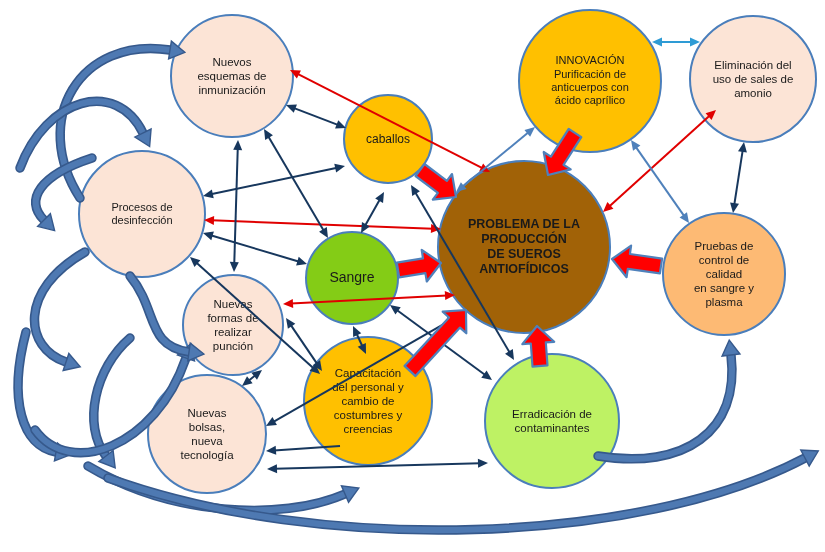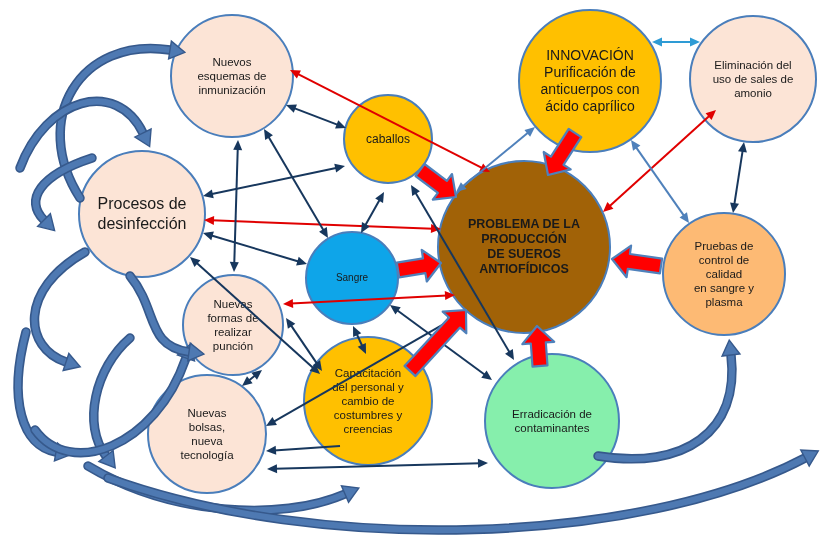--- a/index.html
+++ b/index.html
@@ -12,49 +12,49 @@
   }
   svg.layer{position:absolute;left:0;top:0;pointer-events:none;}
 </style>
 </head>
 <body>
 
 <div id="stage" class="stage" style="width: 825px; height: 552px; background: rgb(255, 255, 255);">
     <div class="node" style="left: 170px; top: 14px; width: 124px; height: 124px; background: rgb(252, 228, 214); border: 2.5px solid rgb(74, 126, 187); font-size: 11.5px;">Nuevos
 esquemas de
 inmunización</div>
-    <div class="node" style="left: 78px; top: 150px; width: 128px; height: 128px; background: rgb(252, 228, 214); border: 2.5px solid rgb(74, 126, 187); font-size: 16px;">Procesos de
+    <div class="node" style="left: 78px; top: 150px; width: 128px; height: 128px; background: rgb(252, 228, 214); border: 2.5px solid rgb(74, 126, 187); font-size: 11px;">Procesos de
 desinfección</div>
     <div class="node" style="left: 343px; top: 94px; width: 90px; height: 90px; background: rgb(255, 192, 0); border: 2.5px solid rgb(74, 126, 187); font-size: 12px;">caballos</div>
-    <div class="node" style="left: 518px; top: 9px; width: 144px; height: 144px; background: rgb(255, 192, 0); border: 2.5px solid rgb(74, 126, 187); font-size: 14px;">INNOVACIÓN
+    <div class="node" style="left: 518px; top: 9px; width: 144px; height: 144px; background: rgb(255, 192, 0); border: 2.5px solid rgb(74, 126, 187); font-size: 11px;">INNOVACIÓN
 Purificación de
 anticuerpos con
 ácido caprílico</div>
     <div class="node" style="left: 689px; top: 15px; width: 128px; height: 128px; background: rgb(252, 228, 214); border: 2.5px solid rgb(74, 126, 187); font-size: 11.5px;">Eliminación del
 uso de sales de
 amonio</div>
     <div class="node" style="left: 437px; top: 160px; width: 174px; height: 174px; background: #a16207; border: 2.5px solid rgb(74, 126, 187); font-size: 12.5px; font-weight: bold;">PROBLEMA DE LA
 PRODUCCIÓN
 DE SUEROS
 ANTIOFÍDICOS</div>
-    <div class="node" style="left: 305px; top: 231px; width: 94px; height: 94px; background: #0ea5e9; border: 2.5px solid rgb(74, 126, 187); font-size: 10px;">Sangre</div>
+    <div class="node" style="left: 305px; top: 231px; width: 94px; height: 94px; background: #84cc16; border: 2.5px solid rgb(74, 126, 187); font-size: 14px;">Sangre</div>
     <div class="node" style="left: 182px; top: 274px; width: 102px; height: 102px; background: rgb(252, 228, 214); border: 2.5px solid rgb(74, 126, 187); font-size: 11.5px;">Nuevas
 formas de
 realizar
 punción</div>
     <div class="node" style="left: 147px; top: 374px; width: 120px; height: 120px; background: rgb(252, 228, 214); border: 2.5px solid rgb(74, 126, 187); font-size: 11.5px;">Nuevas
 bolsas,
 nueva
 tecnología</div>
     <div class="node" style="left: 303px; top: 336px; width: 130px; height: 130px; background: rgb(255, 192, 0); border: 2.5px solid rgb(74, 126, 187); font-size: 11.5px;">Capacitación
 del personal y
 cambio de
 costumbres y
 creencias</div>
-    <div class="node" style="left: 484px; top: 353px; width: 136px; height: 136px; background: #86efac; border: 2.5px solid rgb(74, 126, 187); font-size: 11.5px;">Erradicación de
+    <div class="node" style="left: 484px; top: 353px; width: 136px; height: 136px; background: #bef264; border: 2.5px solid rgb(74, 126, 187); font-size: 11.5px;">Erradicación de
 contaminantes</div>
     <div class="node" style="left: 662px; top: 212px; width: 124px; height: 124px; background: #fdba74; border: 2.5px solid rgb(74, 126, 187); font-size: 11.5px;">Pruebas de
 control de
 calidad
 en sangre y
 plasma</div>
     <svg class="layer" width="825" height="552" viewBox="0 0 825 552">
       <path d="M80,198 C30,120 80,36 170,50" fill="none" stroke="#36598C" stroke-width="9.5" stroke-linecap="round"></path>
       <path d="M80,198 C30,120 80,36 170,50" fill="none" stroke="#4E79B2" stroke-width="6.2" stroke-linecap="round"></path>
       <polygon points="184.82174703432324,52.305605094228056 168.61663694346316,58.89304822059394 171.38336305653684,41.10695177940606" fill="#4E79B2" stroke="#36598C" stroke-width="1.4"></polygon>

